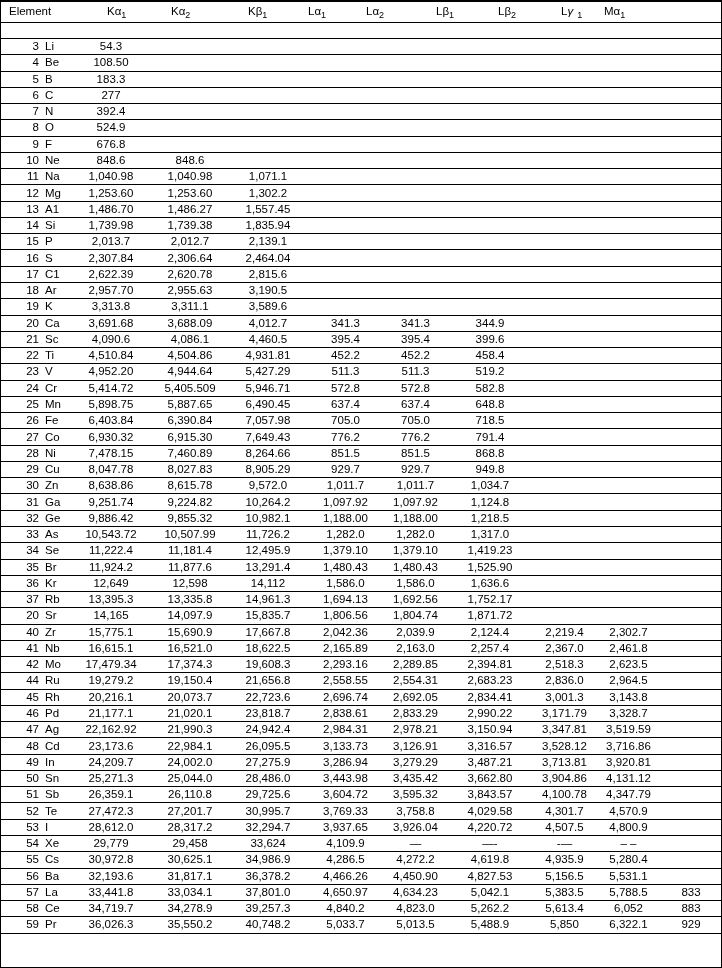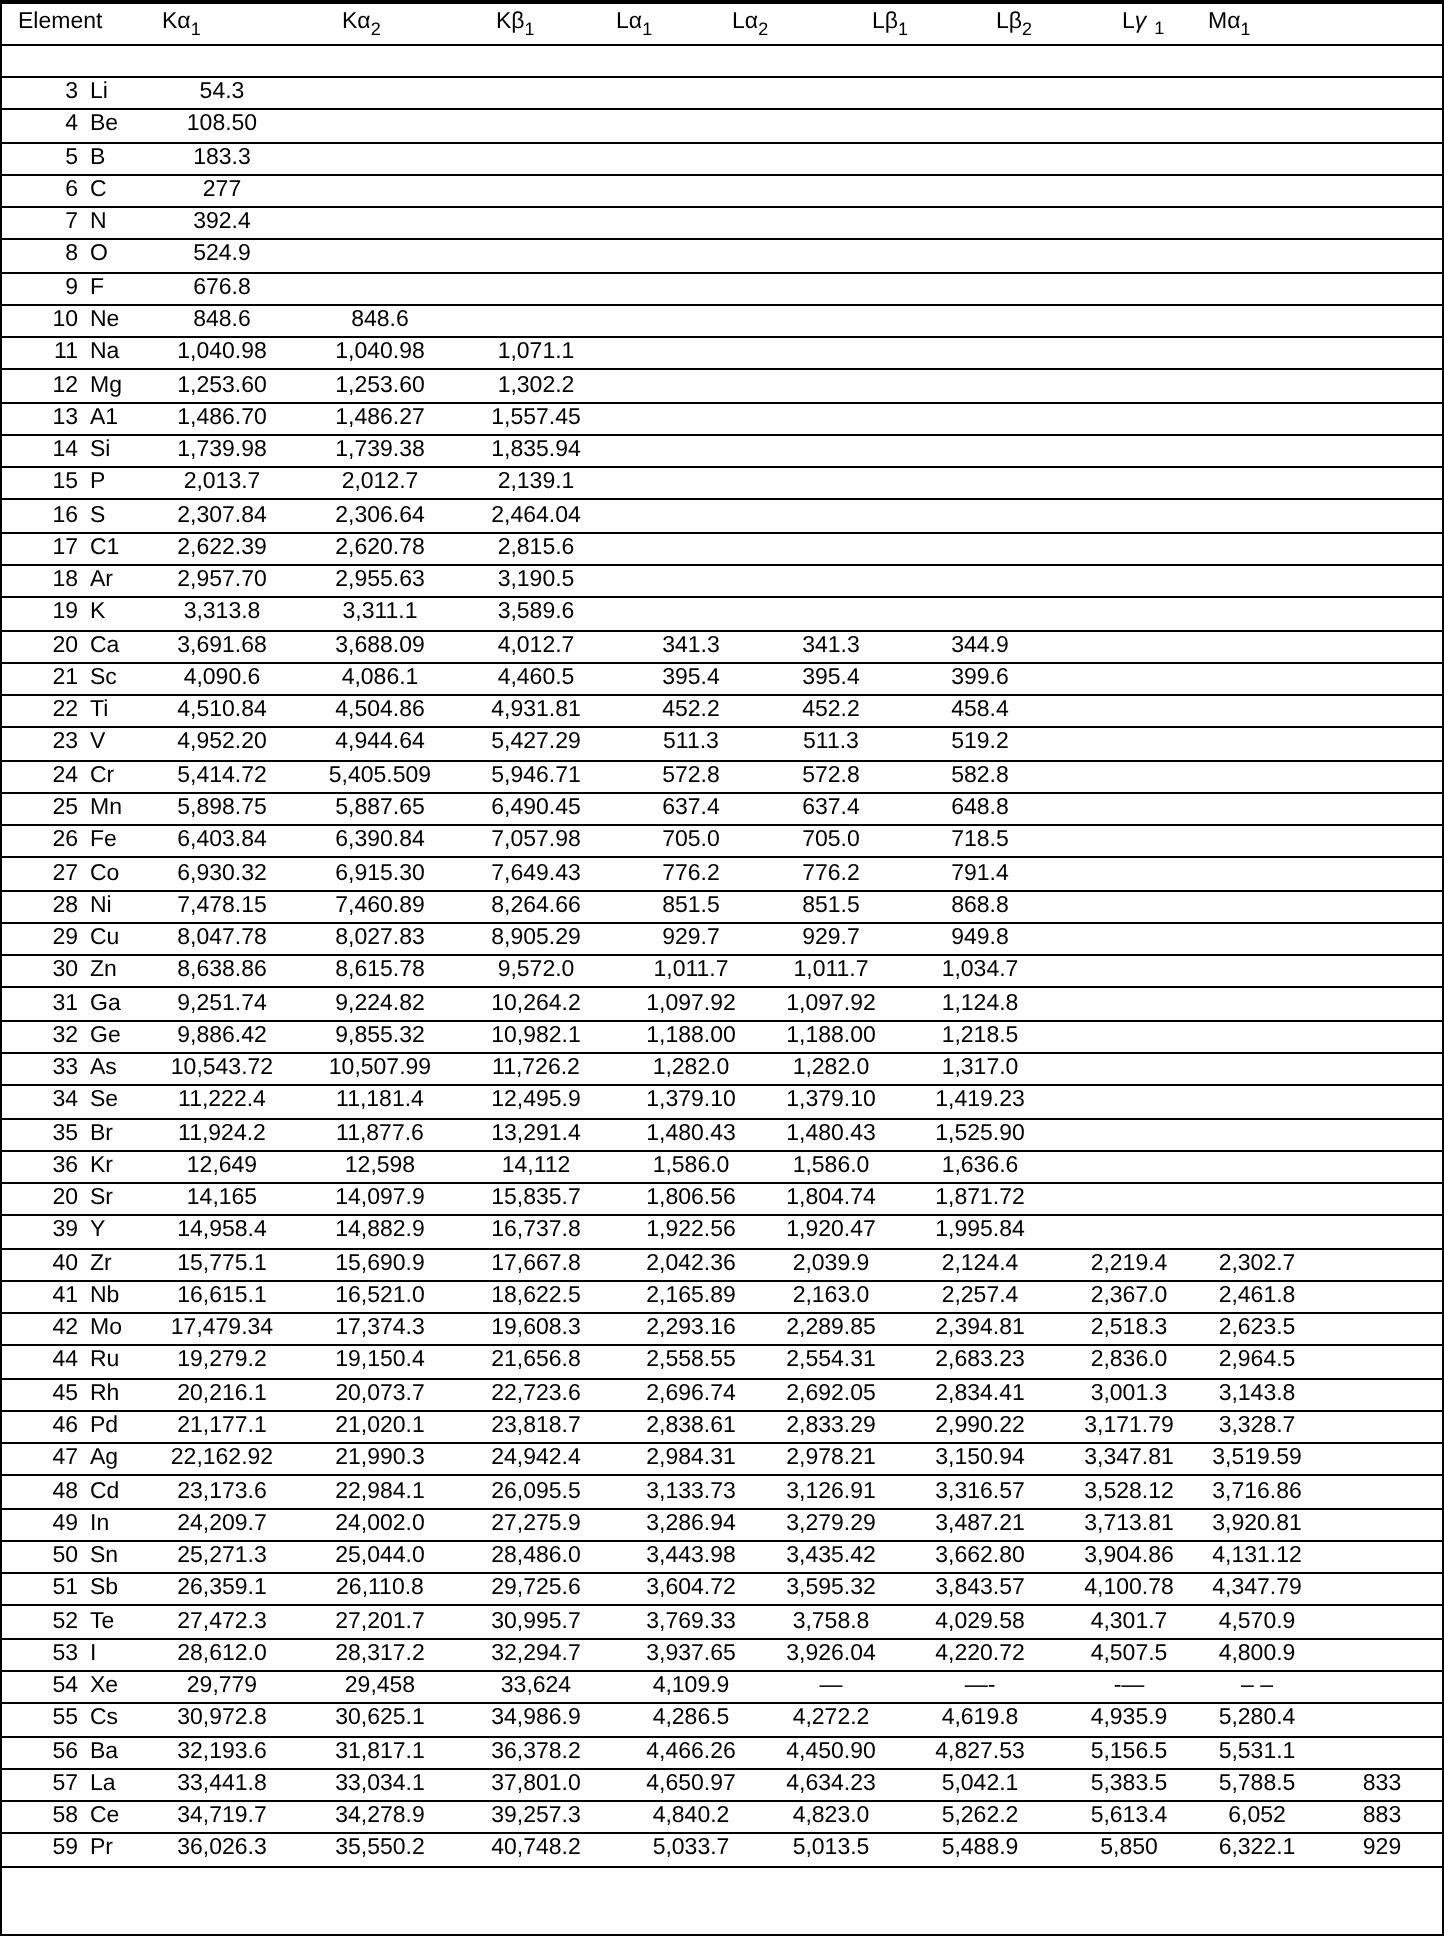--- a/index.html
+++ b/index.html
@@ -29,21 +29,21 @@
   .sym{margin-left:6px;}
   .c-ma1{box-sizing:border-box;}
 </style>
 </head>
 <body>
 
 <div class="tbl">
 
   <div class="hrow">
     <div class="hcell" style="left:8px"><span>Element</span></div>
-    <div class="hcell" style="left:80px"><span class="pre">K</span><span class="greek">α</span><sub>1</sub></div>
+    <div class="hcell" style="left:106px"><span class="pre">K</span><span class="greek">α</span><sub>1</sub></div>
     <div class="hcell" style="left:170px"><span class="pre">K</span><span class="greek">α</span><sub>2</sub></div>
     <div class="hcell" style="left:247px"><span class="pre">K</span><span class="greek">β</span><sub>1</sub></div>
     <div class="hcell" style="left:307px"><span class="pre">L</span><span class="greek">α</span><sub>1</sub></div>
     <div class="hcell" style="left:365px"><span class="pre">L</span><span class="greek">α</span><sub>2</sub></div>
     <div class="hcell" style="left:435px"><span class="pre">L</span><span class="greek">β</span><sub>1</sub></div>
     <div class="hcell" style="left:497px"><span class="pre">L</span><span class="greek">β</span><sub>2</sub></div>
     <div class="hcell h-lg1" style="left:560px"><span class="pre">L</span><span class="greek">γ</span><sub>1</sub></div>
     <div class="hcell" style="left:603px"><span class="pre">M</span><span class="greek">α</span><sub>1</sub></div>
   </div>
 
@@ -555,44 +555,44 @@
         <div class="cell c-kb1">14,112</div>
         <div class="cell c-la1">1,586.0</div>
         <div class="cell c-la2">1,586.0</div>
         <div class="cell c-lb1">1,636.6</div>
         <div class="cell c-lb2"></div>
         <div class="cell c-lg1"></div>
         <div class="cell c-ma1"></div>
       </div>
       <div class="drow">
         <div class="cell el">
+          <span class="z">37</span>
+          <span class="sym">Rb</span>
+        </div>
+        <div class="cell c-ka1">13,395.3</div>
+        <div class="cell c-ka2">13,335.8</div>
+        <div class="cell c-kb1">14,961.3</div>
+        <div class="cell c-la1">1,694.13</div>
+        <div class="cell c-la2">1,692.56</div>
+        <div class="cell c-lb1">1,752.17</div>
+        <div class="cell c-lb2"></div>
+        <div class="cell c-lg1"></div>
+        <div class="cell c-ma1"></div>
+      </div>
+      <div class="drow">
+        <div class="cell el">
           <span class="z">20</span>
           <span class="sym">Sr</span>
         </div>
         <div class="cell c-ka1">14,165</div>
         <div class="cell c-ka2">14,097.9</div>
         <div class="cell c-kb1">15,835.7</div>
         <div class="cell c-la1">1,806.56</div>
         <div class="cell c-la2">1,804.74</div>
         <div class="cell c-lb1">1,871.72</div>
-        <div class="cell c-lb2"></div>
-        <div class="cell c-lg1"></div>
-        <div class="cell c-ma1"></div>
-      </div>
-      <div class="drow">
-        <div class="cell el">
-          <span class="z">39</span>
-          <span class="sym">Y</span>
-        </div>
-        <div class="cell c-ka1">14,958.4</div>
-        <div class="cell c-ka2">14,882.9</div>
-        <div class="cell c-kb1">16,737.8</div>
-        <div class="cell c-la1">1,922.56</div>
-        <div class="cell c-la2">1,920.47</div>
-        <div class="cell c-lb1">1,995.84</div>
         <div class="cell c-lb2"></div>
         <div class="cell c-lg1"></div>
         <div class="cell c-ma1"></div>
       </div>
       <div class="drow">
         <div class="cell el">
           <span class="z">40</span>
           <span class="sym">Zr</span>
         </div>
         <div class="cell c-ka1">15,775.1</div>

